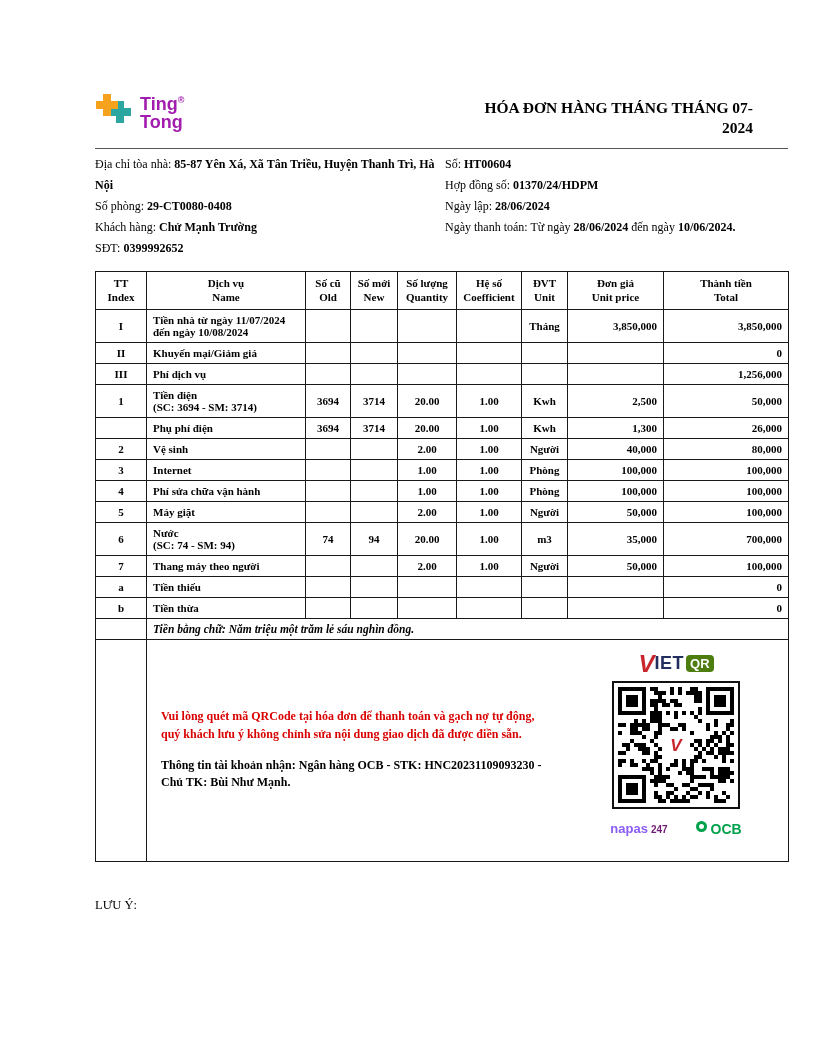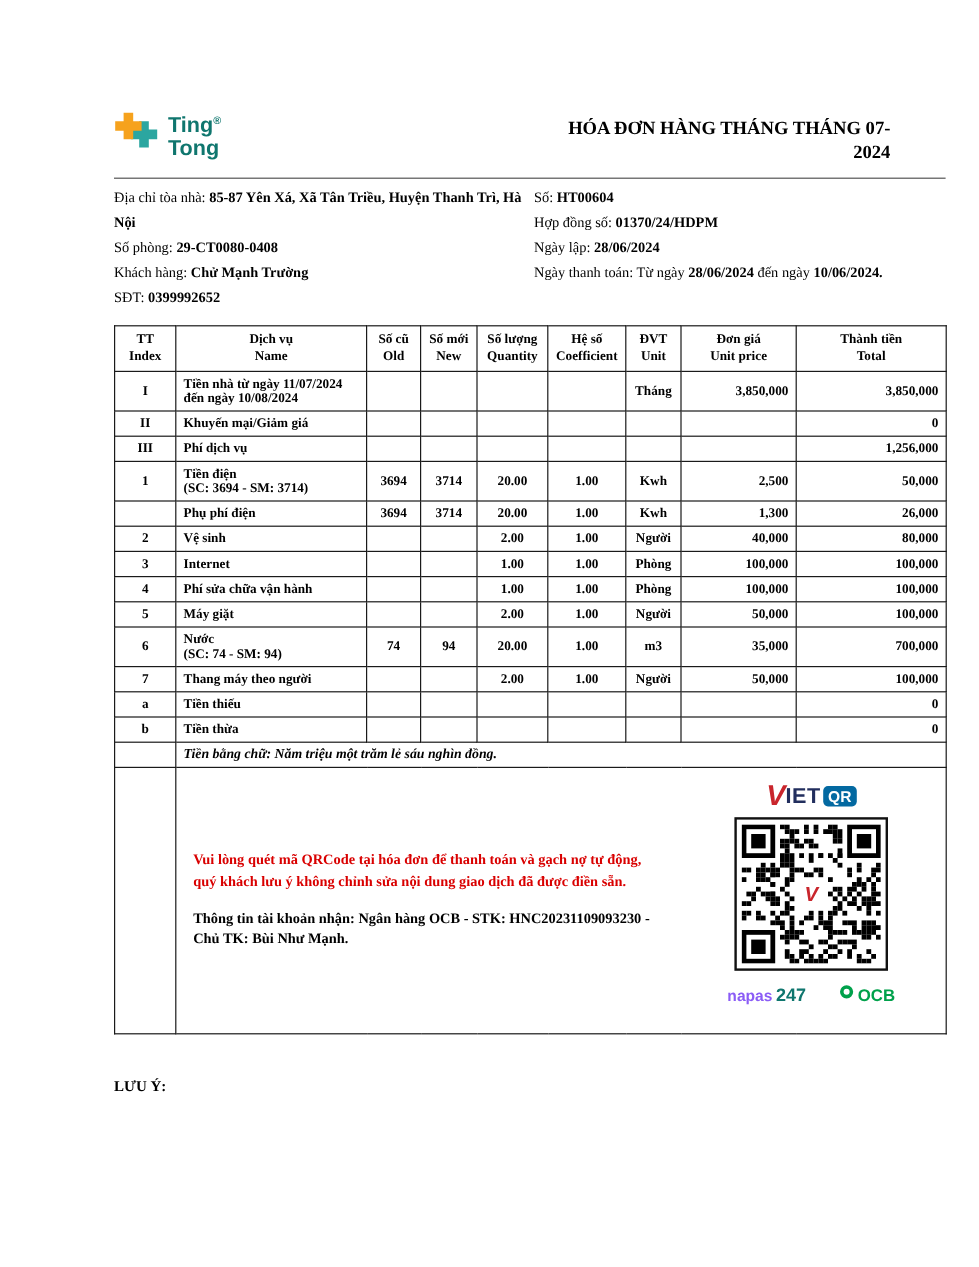--- a/index.html
+++ b/index.html
@@ -4,23 +4,23 @@
 <style>
   *{box-sizing:border-box;margin:0;padding:0}
   html,body{background:#ffffff}
   .page{position:relative;width:816px;height:1056px;background:#fff;color:#000;
         font-family:"Liberation Serif","DejaVu Serif",serif;overflow:hidden}
   .content{position:absolute;left:95px;top:92px;width:693px}
 
   .topbar{display:flex;justify-content:space-between;align-items:flex-start}
   .logo{display:flex;align-items:center;gap:7px}
   .logo-text{font-family:"Liberation Sans","DejaVu Sans",sans-serif;font-weight:bold;
-             color:#0f766e;font-size:18px;line-height:1.02;display:flex;flex-direction:column}
+             color:#a21caf;font-size:18px;line-height:1.02;display:flex;flex-direction:column}
   .reg{font-size:9px;vertical-align:super}
-  .doc-title{width:292px;margin-right:46px;text-align:right;font-weight:bold;
+  .doc-title{width:292px;margin-right:35px;text-align:right;font-weight:bold;
              font-size:15.5px;line-height:1.32;padding-top:6px}
   .rule{border-top:1px solid #555;margin-top:9px}
 
   .info{display:flex;font-size:12px;margin-top:5px}
   .info-left{width:350px}
   .info-right{flex:1;text-align:left;padding-right:48px}
   .line{line-height:21px}
   .b{font-weight:bold}
 
   table.inv{border-collapse:collapse;table-layout:fixed;width:693px;margin-top:12px;font-size:11px}
@@ -38,32 +38,32 @@
   .pay-cell{padding:0;height:222px;font-weight:normal}
   .pay-flex{display:flex;height:100%}
   .pay-text{flex:1;padding:10px 16px 10px 8px;display:flex;flex-direction:column;
             justify-content:center;font-size:12px;line-height:1.45}
   .warn{color:#d90000}
   .acct{margin-top:14px}
   .qr-col{width:212px;display:flex;flex-direction:column;align-items:center;padding:8px 10px}
   .vietqr{font-family:"Liberation Sans","DejaVu Sans",sans-serif;display:flex;align-items:center;margin-bottom:5px}
   .vq-v{color:#c9252c;font-weight:bold;font-style:italic;font-size:24px;line-height:1}
   .vq-iet{color:#222e5e;font-weight:bold;font-size:18px;letter-spacing:.5px}
-  .vq-qr{background:#0369a1;color:#fff;font-weight:bold;font-size:13px;border-radius:4px;
+  .vq-qr{background:#4d7c0f;color:#fff;font-weight:bold;font-size:13px;border-radius:4px;
          padding:2px 4px;margin-left:2px;line-height:1}
   .qr-frame{border:2px solid #111;background:#fff;padding:4px;line-height:0}
   .banks{display:flex;align-items:center;gap:28px;margin-top:12px;
          font-family:"Liberation Sans","DejaVu Sans",sans-serif}
   .np-name{color:#8b5cf6;font-weight:bold;font-size:13px}
-  .np-num{color:#0f766e;font-weight:bold;font-size:15px;margin-left:3px}
+  .np-num{color:#701a75;font-weight:bold;font-size:10px;margin-left:3px}
   .ocb{display:flex;align-items:flex-start;gap:4px}
   .ocb-icon{width:11px;height:11px;border:3px solid #00a14b;border-radius:50%;display:inline-block}
   .ocb-text{color:#00a14b;font-weight:bold;font-size:14px}
 
-  .note{margin-top:36px;font-weight:bold;font-size:12.5px}
+  .note{margin-top:36px;font-weight:normal;font-size:12.5px}
 </style>
 </head>
 <body>
 
 <div class="page">
   <div class="content">
 
     <div class="topbar">
       <div class="logo">
         <span>

